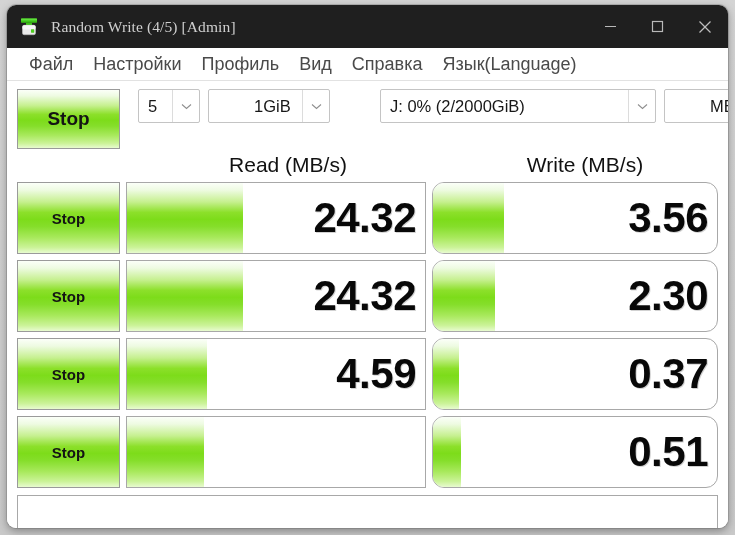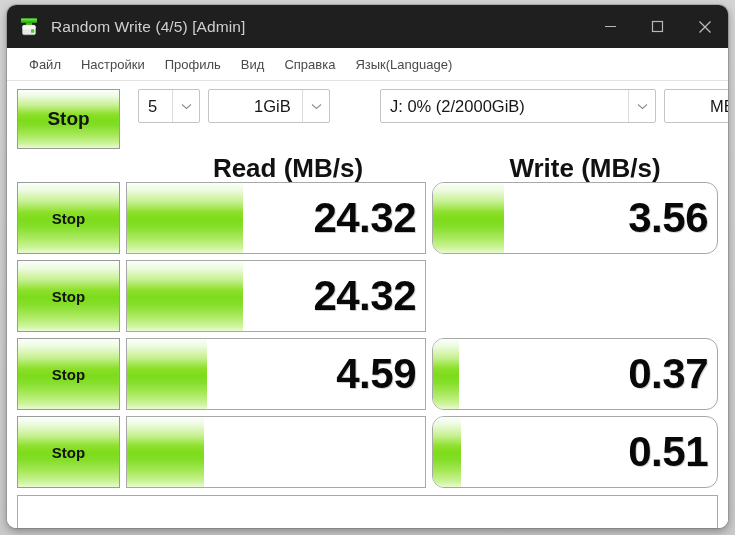--- a/index.html
+++ b/index.html
@@ -36,20 +36,21 @@
   }
 
   
   #titlebar {
     height: 43px;
     background: #1f1f1f;
     display: flex;
     align-items: center;
     flex: 0 0 auto;
     position: relative;
+    font-family: Liberation Serif, serif;
   }
   #app-icon {
     width: 22px;
     height: 22px;
     margin-left: 11px;
     margin-right: 11px;
     position: relative;
     flex: 0 0 auto;
   }
   #title-text {
@@ -79,21 +80,21 @@
   #menubar {
     height: 32px;
     background: #ffffff;
     border-bottom: 1px solid #e2e2e2;
     display: flex;
     align-items: center;
     padding-left: 12px;
     flex: 0 0 auto;
   }
   .menu-item {
-    font-size: 13px;
+    font-size: 18px;
     color: #4a4a4a;
     padding: 3px 10px;
     white-space: nowrap;
     cursor: default;
   }
 
   
   #body {
     flex: 1 1 auto;
     background: #ffffff;
@@ -184,22 +185,22 @@
 
   
   #headers {
     height: 28px;
     position: relative;
     flex: 0 0 auto;
   }
   .col-head {
     position: absolute;
     top: 0;
-    font-size: 26px;
-    font-weight: bold;
+    font-size: 21px;
+    font-weight: normal;
     color: #111111;
     text-align: center;
   }
   #head-read  { left: 121px; width: 300px; }
   #head-write { left: 425px; width: 286px; }
 
   
   #rows {
     flex: 1 1 auto;
     display: flex;
@@ -386,20 +387,24 @@
             <div class="score">3.56</div>
           </div>
         </div>
 
         <div class="row">
           <div class="row-stop grn">Stop</div>
           <div class="gauge read">
             <div class="fill grn" style="width: 39%;"></div>
             <div class="score">24.32</div>
           </div>
+          <div class="gauge write">
+            <div class="fill grn" style="width: 22%;"></div>
+            <div class="score">2.30</div>
+          </div>
         </div>
 
         <div class="row">
           <div class="row-stop grn">Stop</div>
           <div class="gauge read">
             <div class="fill grn" style="width: 27%;"></div>
             <div class="score">4.59</div>
           </div>
           <div class="gauge write">
             <div class="fill grn" style="width: 9%;"></div>

